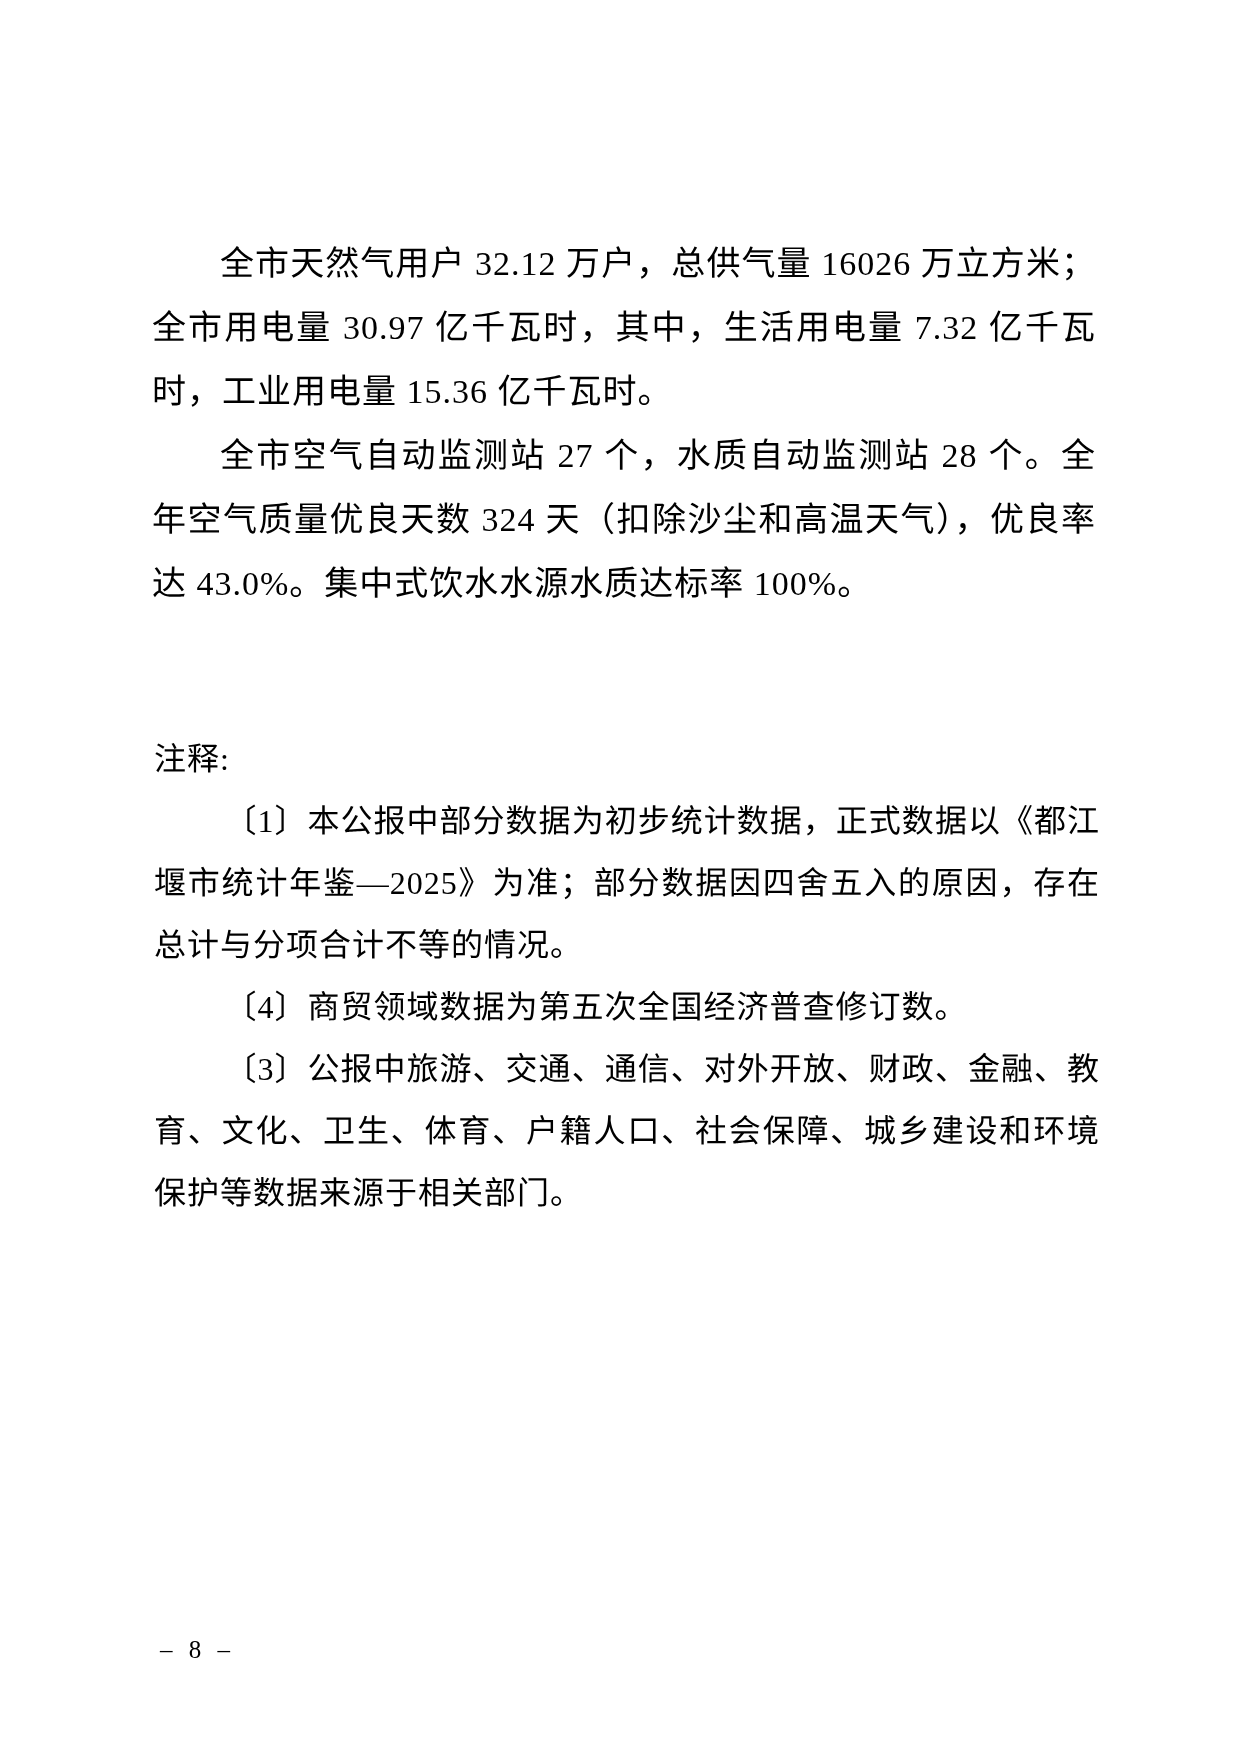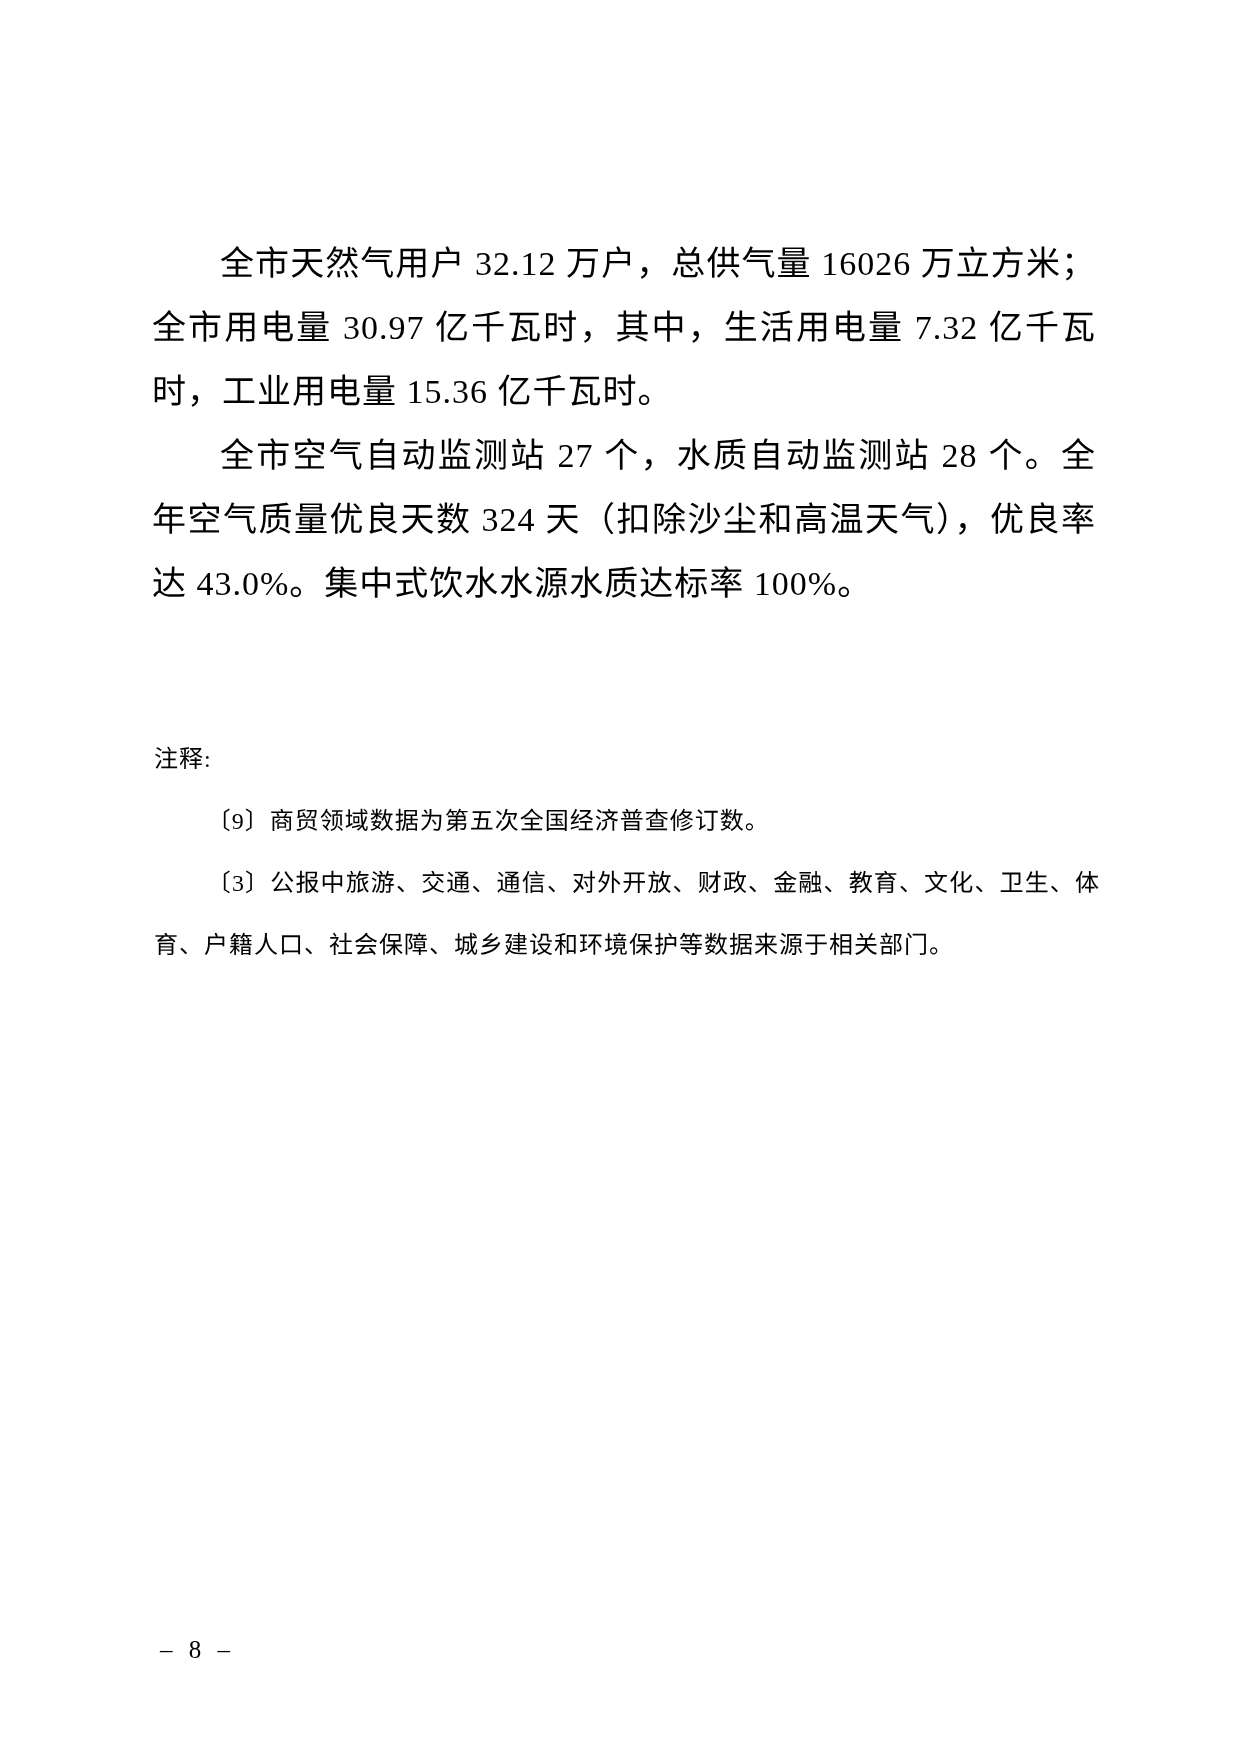--- a/index.html
+++ b/index.html
@@ -32,21 +32,21 @@
   .body-text p {
     margin: 0;
     text-indent: 2em;
   }
   
   .notes {
     position: absolute;
     left: 154px;
     top: 723px;
     width: 946px;
-    font-size: 24px;
+    font-size: 32px;
     line-height: 62px;
     letter-spacing: 1px;
     text-align: justify;
     text-justify: inter-ideograph;
   }
   .notes p {
     margin: 0;
   }
   .notes .notes-label {
     text-indent: 0;
@@ -70,19 +70,20 @@
 
 <div class="page">
 
   <div class="body-text">
     <p>全市天然气用户 32.12 万户，总供气量 16026 万立方米；全市用电量 30.97 亿千瓦时，其中，生活用电量 7.32 亿千瓦时，工业用电量 15.36 亿千瓦时。</p>
     <p>全市空气自动监测站 27 个，水质自动监测站 28 个。全年空气质量优良天数 324 天（扣除沙尘和高温天气），优良率达 43.0%。集中式饮水水源水质达标率 100%。</p>
   </div>
 
   <div class="notes">
     <p class="notes-label">注释:</p>
-    <p class="note">〔9〕商贸领域数据为第五次全国经济普查修订数。</p>
+    <p class="note">〔1〕本公报中部分数据为初步统计数据，正式数据以《都江堰市统计年鉴—2025》为准；部分数据因四舍五入的原因，存在总计与分项合计不等的情况。</p>
+    <p class="note">〔4〕商贸领域数据为第五次全国经济普查修订数。</p>
     <p class="note">〔3〕公报中旅游、交通、通信、对外开放、财政、金融、教育、文化、卫生、体育、户籍人口、社会保障、城乡建设和环境保护等数据来源于相关部门。</p>
   </div>
 
   <div class="page-number">– 8 –</div>
 
 </div>
 
 </body></html>

